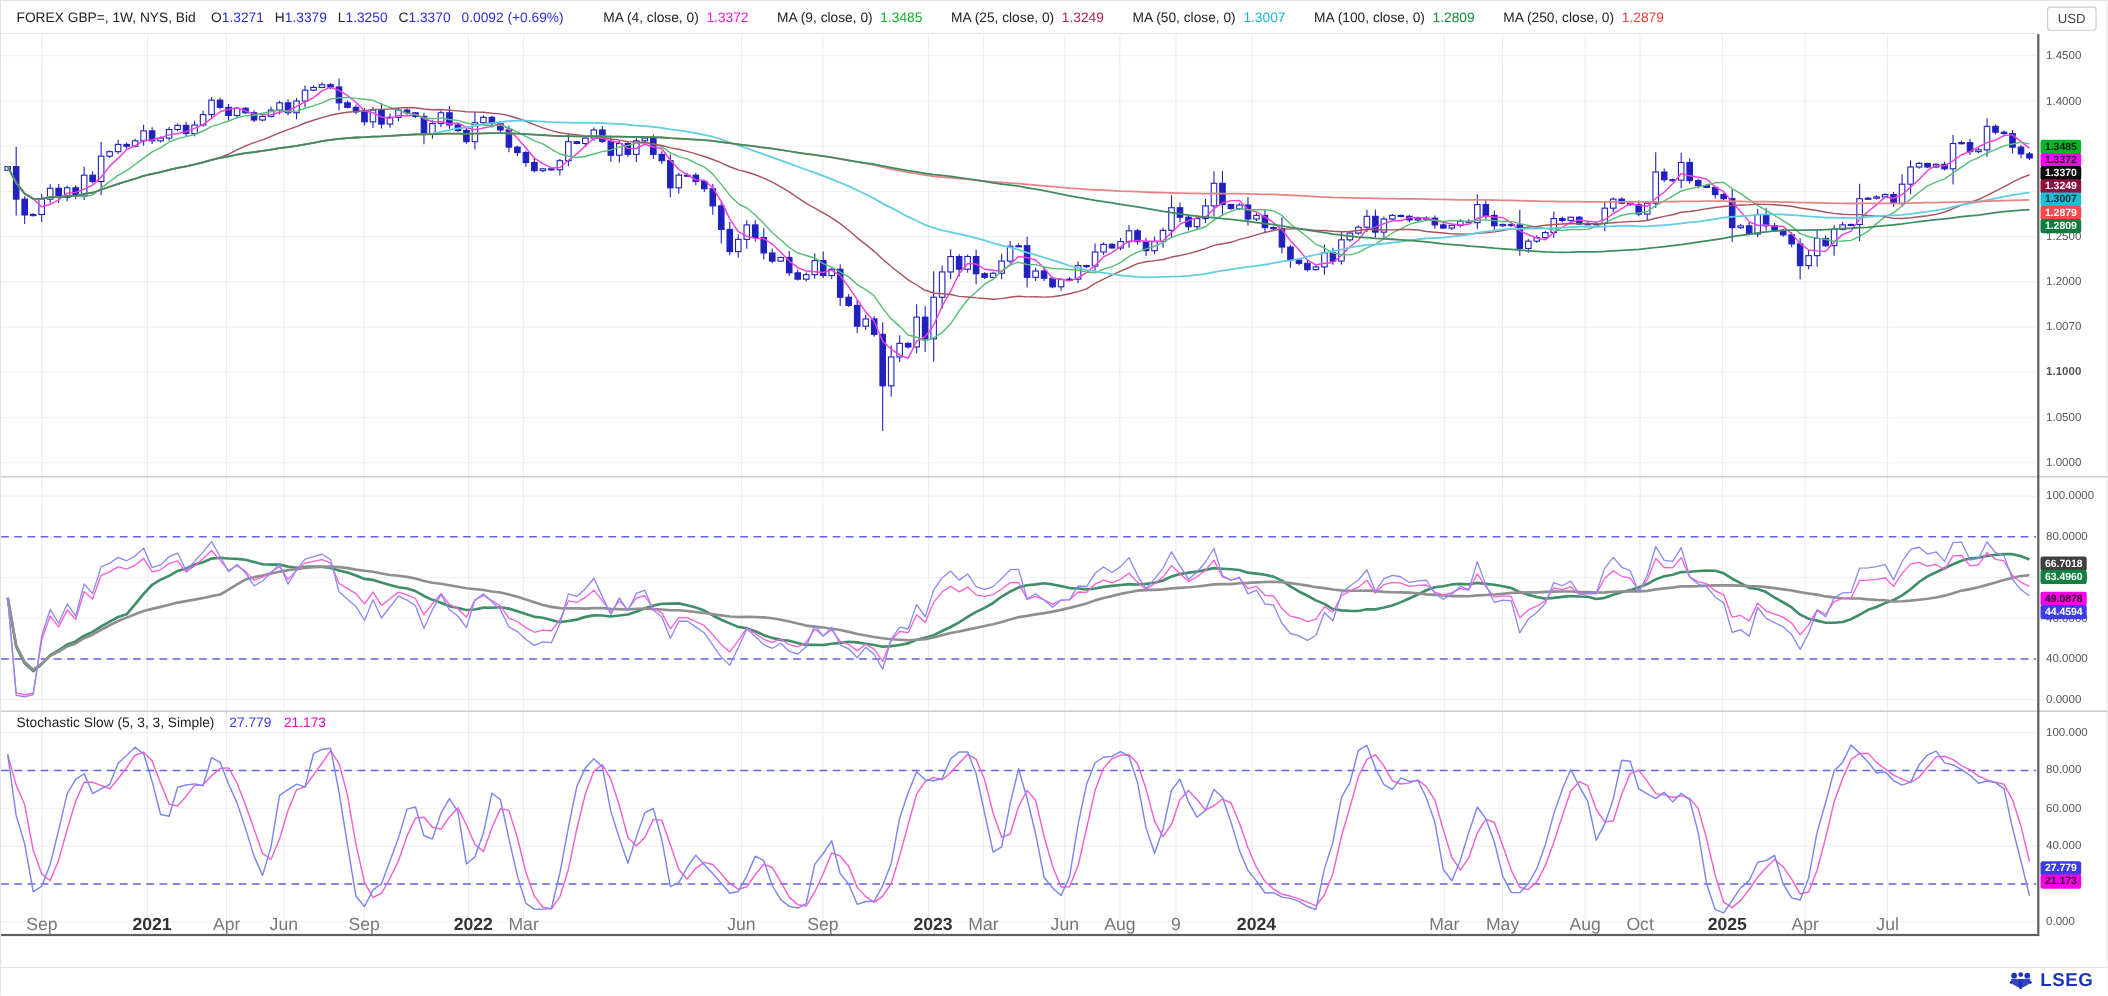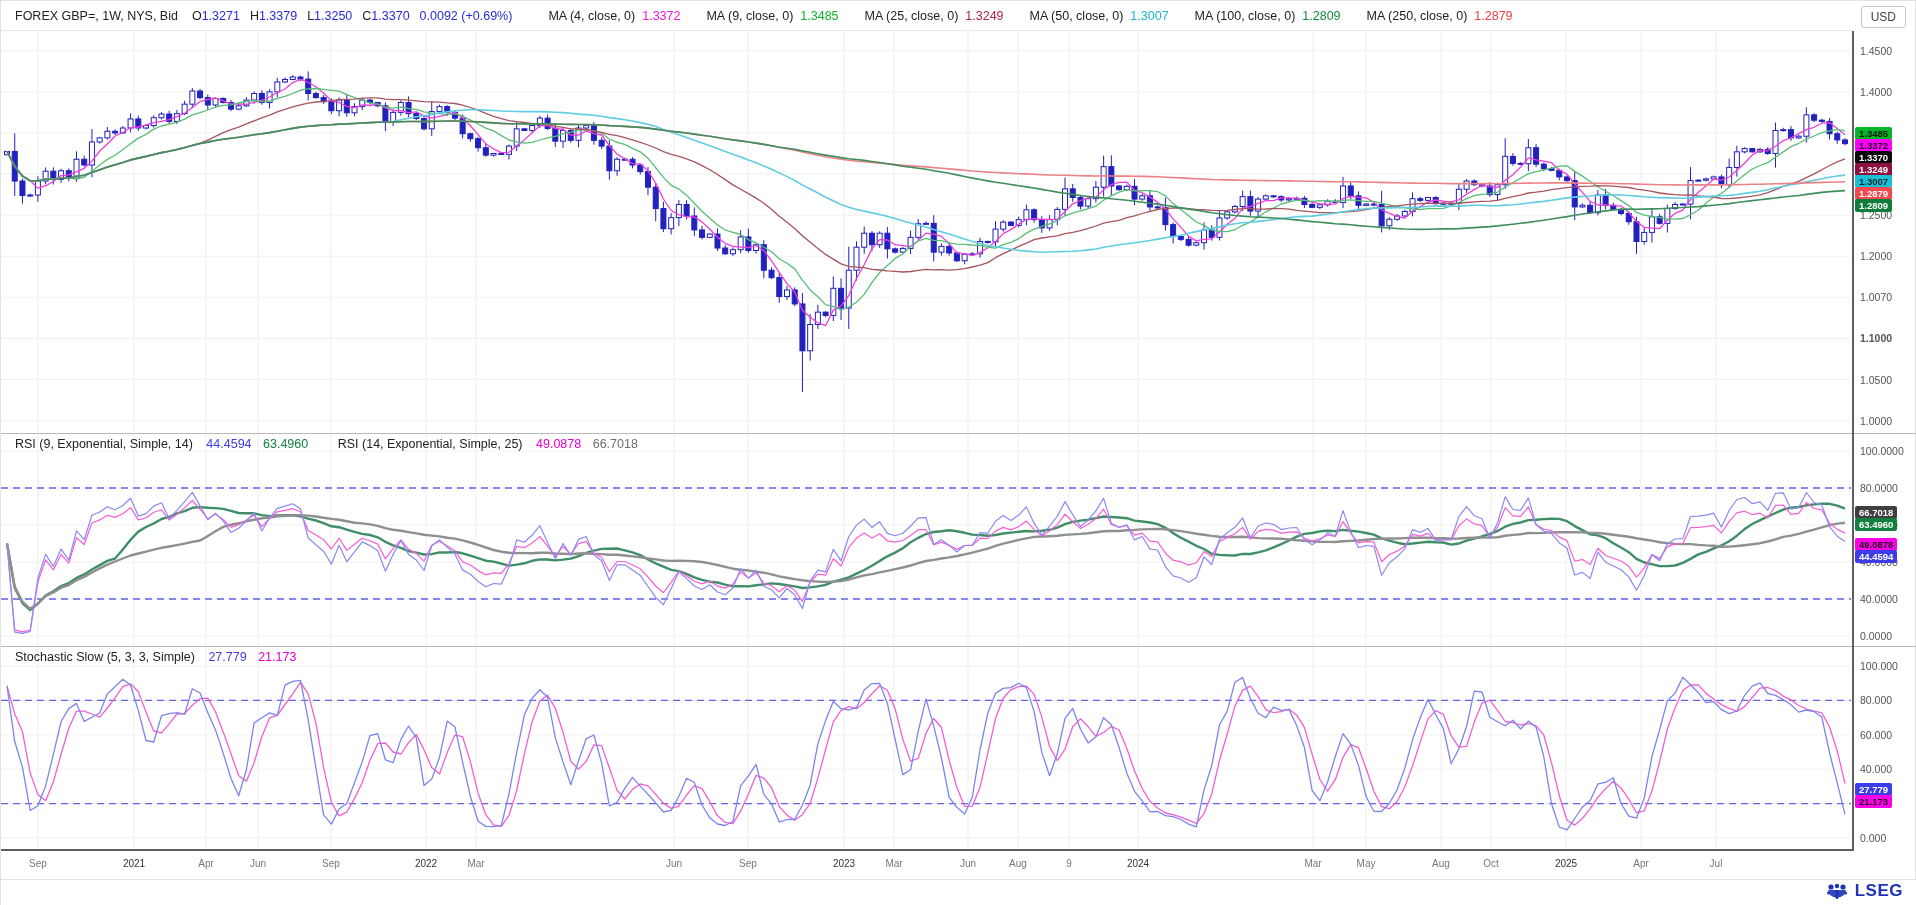--- a/index.html
+++ b/index.html
@@ -21,22 +21,22 @@
   #chart svg{position:absolute;left:0;}
   .panel-label{position:absolute;left:14px;font-size:12.5px;color:#222;z-index:5;white-space:nowrap;}
   .panel-label b{font-weight:400;}
   
   #gutter{position:absolute;left:1851px;top:0;width:65px;height:905px;z-index:4;}
   #axis-vline{position:absolute;left:1851px;top:30px;width:2px;height:818px;background:#5f5f5f;z-index:3;}
   .tick{position:absolute;left:8px;font-size:10.5px;color:#555;}
   .badge{position:absolute;left:3px;font-size:9.5px;font-weight:700;padding:1px 4px;border-radius:2px;line-height:11px;z-index:5;}
   .divider{position:absolute;left:0;width:1916px;height:1px;background:#b9b9b9;z-index:2;}
   #xaxis-line{position:absolute;left:0;top:848px;width:1853px;height:2px;background:#5f5f5f;z-index:3;}
-  .xlab{position:absolute;top:857px;width:44px;text-align:center;font-size:10px;color:#777;}
-  .xlab.bold{color:#333;font-weight:400;}
+  .xlab{position:absolute;top:831px;width:44px;text-align:center;font-size:16px;color:#777;}
+  .xlab.bold{color:#333;font-weight:700;text-align:right;}
   #bottom-strip{position:absolute;left:0;top:878px;width:1916px;height:27px;border-top:1px solid #e3e3e3;background:#fff;}
   #logo{position:absolute;right:12px;top:880px;display:flex;align-items:flex-start;gap:5px;z-index:8;}
   #logo .lt{font-size:17px;font-weight:700;color:#1D33B8;letter-spacing:.5px;}
 </style>
 </head>
 <body>
 
 <div id="app">
 
   <div id="hdr">
@@ -631,28 +631,20 @@
         <line x1="0" y1="123.2" x2="1850" y2="123.2" stroke="#f1f1f1" stroke-width="1"></line>
         <line x1="0" y1="157.6" x2="1850" y2="157.6" stroke="#f1f1f1" stroke-width="1"></line>
         <line x1="0" y1="192" x2="1850" y2="192" stroke="#f1f1f1" stroke-width="1"></line>
         <line x1="0" y1="54.4" x2="1850" y2="54.4" stroke="#4A4AE0" stroke-width="1.4" stroke-dasharray="7 5" opacity="0.85"></line>
         <line x1="0" y1="157.6" x2="1850" y2="157.6" stroke="#4A4AE0" stroke-width="1.4" stroke-dasharray="7 5" opacity="0.85"></line>
         <polyline points="6.0,39.8 13.7,67.7 21.4,85.4 29.2,127.0 36.9,148.4 44.6,154.7 52.3,136.1 60.1,108.0 67.8,82.3 75.5,65.2 83.2,65.2 90.9,68.0 98.7,71.2 106.4,62.0 114.1,51.9 121.8,40.6 129.6,37.8 137.3,45.7 145.0,66.1 152.7,85.0 160.5,86.8 168.2,77.8 175.9,68.0 183.6,67.5 191.3,59.2 199.1,52.7 206.8,52.1 214.5,65.8 222.2,85.9 230.0,107.8 237.7,129.8 245.4,135.3 253.1,116.8 260.8,90.8 268.6,71.9 276.3,69.3 284.0,58.5 291.7,47.9 299.5,36.3 307.2,47.9 314.9,76.8 322.6,121.6 330.4,156.3 338.1,169.9 345.8,166.2 353.5,152.4 361.2,136.7 369.0,114.1 376.7,97.7 384.4,97.0 392.1,106.0 399.9,108.0 407.6,96.7 415.3,88.4 423.0,103.8 430.7,121.5 438.5,128.0 446.2,106.5 453.9,89.1 461.6,90.7 469.4,115.8 477.1,147.2 484.8,168.7 492.5,178.8 500.3,180.3 508.0,169.3 515.7,144.5 523.4,107.6 531.1,75.8 538.9,54.9 546.6,49.1 554.3,62.2 562.0,86.2 569.8,115.4 577.5,123.1 585.2,115.4 592.9,98.9 600.6,99.6 608.4,122.0 616.1,144.4 623.8,153.0 631.5,143.4 639.3,138.0 647.0,139.9 654.7,148.4 662.4,157.1 670.2,162.4 677.9,160.2 685.6,149.0 693.3,139.7 701.0,142.6 708.8,155.7 716.5,169.6 724.2,176.4 731.9,177.7 739.7,164.9 747.4,148.3 755.1,129.3 762.8,132.2 770.5,141.5 778.3,160.7 786.0,169.1 793.7,174.3 801.4,168.7 809.2,157.2 816.9,131.9 824.6,103.7 832.3,75.9 840.1,64.3 847.8,60.7 855.5,62.8 863.2,56.5 870.9,47.8 878.7,39.7 886.4,44.2 894.1,62.7 901.8,93.1 909.6,115.2 917.3,112.4 925.0,87.2 932.7,72.5 940.4,81.5 948.2,114.4 955.9,141.5 963.6,160.3 971.3,160.2 979.1,140.9 986.8,107.2 994.5,72.6 1002.2,52.3 1009.9,43.8 1017.7,40.5 1025.4,40.2 1033.1,48.1 1040.8,71.1 1048.6,100.5 1056.3,114.6 1064.0,103.3 1071.7,80.8 1079.5,72.6 1087.2,80.8 1094.9,90.3 1102.6,86.5 1110.3,80.4 1118.1,84.0 1125.8,102.5 1133.5,124.7 1141.2,142.5 1149.0,155.3 1156.7,162.0 1164.4,167.0 1172.1,168.6 1179.8,171.2 1187.6,174.1 1195.3,177.5 1203.0,167.6 1210.7,148.2 1218.5,114.2 1226.2,88.0 1233.9,60.1 1241.6,44.4 1249.4,40.1 1257.1,50.4 1264.8,63.8 1272.5,66.7 1280.2,65.7 1288.0,63.0 1295.7,69.2 1303.4,81.4 1311.1,108.4 1318.9,133.5 1326.6,145.1 1334.3,133.7 1342.0,111.3 1349.7,98.7 1357.5,101.7 1365.2,122.8 1372.9,145.2 1380.6,160.6 1388.4,162.7 1396.1,155.5 1403.8,141.0 1411.5,119.9 1419.3,95.9 1427.0,72.9 1434.7,64.6 1442.4,68.3 1450.1,89.7 1457.9,101.1 1465.6,100.3 1473.3,76.1 1481.0,57.1 1488.8,54.1 1496.5,64.3 1504.2,75.5 1511.9,76.6 1519.6,79.0 1527.4,77.5 1535.1,79.8 1542.8,89.0 1550.5,116.6 1558.3,149.8 1566.0,174.2 1573.7,179.1 1581.4,172.5 1589.2,162.7 1596.9,151.2 1604.6,142.9 1612.3,135.3 1620.0,141.9 1627.8,153.2 1635.5,166.7 1643.2,164.9 1650.9,145.1 1658.7,115.5 1666.4,83.0 1674.1,61.8 1681.8,44.4 1689.5,39.0 1697.3,38.9 1705.0,47.3 1712.7,53.0 1720.4,58.6 1728.2,62.3 1735.9,65.4 1743.6,60.6 1751.3,51.5 1759.1,42.1 1766.8,41.5 1774.5,44.6 1782.2,50.1 1789.9,53.9 1797.7,59.5 1805.4,63.0 1813.1,65.2 1820.8,66.8 1828.6,81.2 1836.3,105.1 1844.0,137.5" fill="none" stroke="#F25FD4" stroke-width="1.3" stroke-linejoin="round"></polyline>
         <polyline points="6.0,39.8 13.7,95.5 21.4,120.9 29.2,164.5 36.9,159.7 44.6,139.9 52.3,108.7 60.1,75.5 67.8,62.6 75.5,57.4 83.2,75.4 90.9,71.2 98.7,67.0 106.4,47.8 114.1,40.8 121.8,33.3 129.6,39.3 137.3,64.4 145.0,94.5 152.7,96.0 160.5,69.7 168.2,67.6 175.9,66.6 183.6,68.3 191.3,42.8 199.1,47.0 206.8,66.7 214.5,83.9 222.2,107.1 230.0,132.5 237.7,149.8 245.4,123.7 253.1,77.0 260.8,71.8 268.6,66.9 276.3,69.3 284.0,39.2 291.7,35.3 299.5,34.3 307.2,73.9 314.9,122.1 322.6,168.8 330.4,178.1 338.1,163.0 345.8,157.5 353.5,136.8 361.2,115.9 369.0,89.6 376.7,87.6 384.4,113.8 392.1,116.7 399.9,93.4 407.6,80.0 415.3,91.8 423.0,139.5 430.7,133.1 438.5,111.3 446.2,75.1 453.9,80.8 461.6,116.1 469.4,150.5 477.1,175.2 484.8,180.4 492.5,180.7 500.3,179.7 508.0,147.6 515.7,106.3 523.4,68.8 531.1,52.2 538.9,43.7 546.6,51.3 554.3,91.6 562.0,115.9 569.8,138.7 577.5,114.8 585.2,92.8 592.9,89.0 600.6,116.9 608.4,160.0 616.1,156.4 623.8,142.4 631.5,131.4 639.3,140.1 647.0,148.3 654.7,156.9 662.4,166.0 670.2,164.4 677.9,150.3 685.6,132.3 693.3,136.4 701.0,159.0 708.8,171.8 716.5,178.0 724.2,179.5 731.9,175.5 739.7,139.6 747.4,129.9 755.1,118.3 762.8,148.3 770.5,157.7 778.3,176.1 786.0,173.5 793.7,173.3 801.4,159.3 809.2,138.9 816.9,97.6 824.6,74.6 832.3,55.5 840.1,62.8 847.8,63.8 855.5,61.7 863.2,43.9 870.9,37.6 878.7,37.5 886.4,57.4 894.1,93.2 901.8,128.6 909.6,123.8 917.3,84.8 925.0,52.9 932.7,79.9 940.4,111.7 948.2,151.5 955.9,161.3 963.6,168.1 971.3,151.2 979.1,103.5 986.8,67.0 994.5,47.4 1002.2,42.4 1009.9,41.6 1017.7,37.3 1025.4,41.6 1033.1,65.4 1040.8,106.4 1048.6,129.7 1056.3,107.7 1064.0,72.3 1071.7,62.4 1079.5,83.2 1087.2,96.9 1094.9,90.7 1102.6,71.7 1110.3,78.8 1118.1,101.5 1125.8,127.3 1133.5,145.3 1141.2,154.8 1149.0,165.8 1156.7,165.5 1164.4,169.6 1172.1,170.7 1179.8,173.5 1187.6,178.1 1195.3,180.9 1203.0,143.9 1210.7,119.8 1218.5,78.8 1226.2,65.4 1233.9,36.2 1241.6,31.6 1249.4,52.5 1257.1,67.2 1264.8,71.6 1272.5,61.1 1280.2,64.4 1288.0,63.6 1295.7,79.5 1303.4,101.2 1311.1,144.5 1318.9,154.7 1326.6,136.0 1334.3,110.5 1342.0,87.6 1349.7,98.1 1357.5,119.4 1365.2,150.8 1372.9,165.3 1380.6,165.5 1388.4,157.2 1396.1,143.7 1403.8,122.2 1411.5,93.9 1419.3,71.5 1427.0,53.4 1434.7,68.8 1442.4,82.6 1450.1,117.7 1457.9,103.0 1465.6,80.3 1473.3,45.1 1481.0,46.0 1488.8,71.2 1496.5,75.7 1504.2,79.8 1511.9,74.3 1519.6,83.0 1527.4,75.1 1535.1,81.3 1542.8,110.7 1550.5,157.7 1558.3,181.0 1566.0,183.9 1573.7,172.5 1581.4,161.2 1589.2,154.6 1596.9,137.9 1604.6,136.4 1612.3,131.7 1620.0,157.5 1627.8,170.2 1635.5,172.2 1643.2,152.2 1650.9,110.8 1658.7,83.5 1666.4,54.7 1674.1,47.1 1681.8,31.3 1689.5,38.7 1697.3,46.7 1705.0,56.7 1712.7,55.7 1720.4,63.6 1728.2,67.7 1735.9,65.0 1743.6,49.3 1751.3,40.2 1759.1,36.9 1766.8,47.5 1774.5,49.4 1782.2,53.6 1789.9,58.8 1797.7,66.1 1805.4,64.0 1813.1,65.5 1820.8,71.0 1828.6,107.0 1836.3,137.2 1844.0,168.3" fill="none" stroke="#7B86EC" stroke-width="1.3" stroke-linejoin="round"></polyline>
       </svg>
     </div>
 
-  <div class="panel-label" style="top:436px">
-    <b>RSI (9, Exponential, Simple, 14)</b>
-    <span style="color:#3D3DE8;margin-left:10px">44.4594</span>
-    <span style="color:#12813F;margin-left:8px">63.4960</span>
-    <b style="margin-left:26px">RSI (14, Exponential, Simple, 25)</b>
-    <span style="color:#E400CE;margin-left:10px">49.0878</span>
-    <span style="color:#6e6e6e;margin-left:8px">66.7018</span>
-  </div>
 
   <div class="panel-label" style="top:649px">
     <b>Stochastic Slow (5, 3, 3, Simple)</b>
     <span style="color:#3D3DE8;margin-left:10px">27.779</span>
     <span style="color:#E400CE;margin-left:8px">21.173</span>
   </div>
 
   <div class="divider" style="top:432px"></div>
   <div class="divider" style="top:645px"></div>
   <div id="axis-vline"></div>

